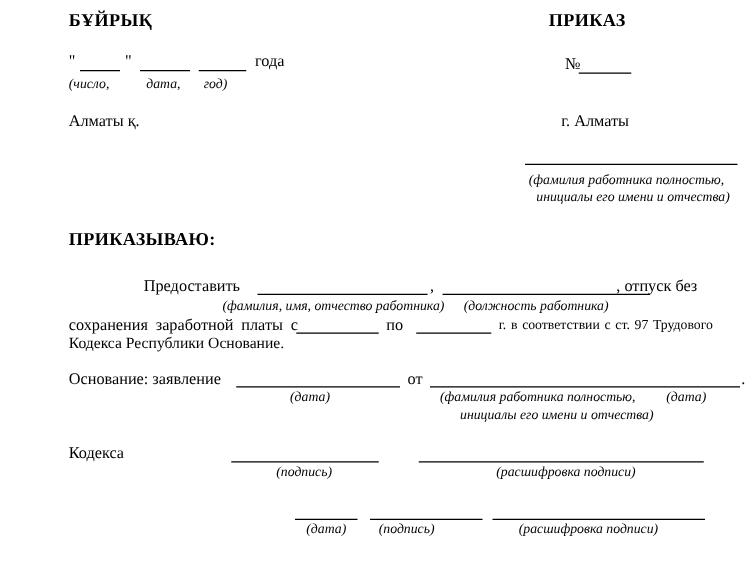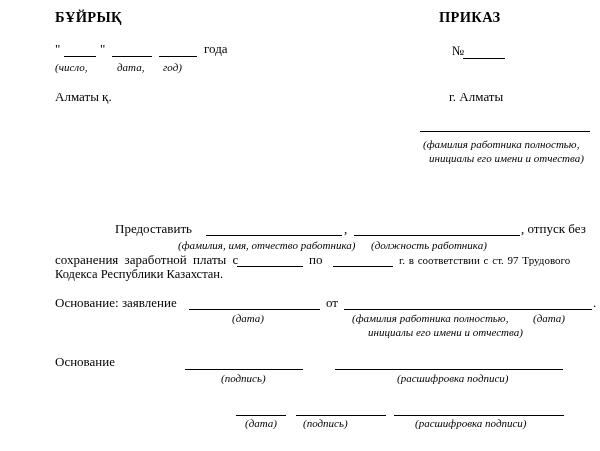--- a/index.html
+++ b/index.html
@@ -60,50 +60,51 @@
   <span class="cap" style="left:117px;top:61px">дата,</span>
   <span class="cap" style="left:163px;top:61px">год)</span>
 
   <span class="t" style="left:55px;top:90px">Алматы қ.</span>
   <span class="t" style="left:449px;top:90px">г. Алматы</span>
 
   <div class="blank" style="left:420px;top:119px;width:170px"></div>
   <span class="cap" style="left:423px;top:138px">(фамилия работника полностью,</span>
   <span class="cap" style="left:429px;top:152px">инициалы его имени и отчества)</span>
 
+  <span class="t b" style="left:55px;top:185px">ПРИКАЗЫВАЮ:</span>
 
   <span class="t" style="left:115px;top:222px">Предоставить</span>
   <div class="blank" style="left:206px;top:223px;width:136px"></div>
   <span class="t" style="left:344px;top:222px">,</span>
   <div class="blank" style="left:354px;top:223px;width:166px"></div>
-  <span class="t" style="left:521px;top:222px">, отпуск без</span>
+  <span class="t" style="left:493px;top:222px">, отпуск без</span>
 
   <span class="cap" style="left:178px;top:239px">(фамилия, имя, отчество работника)</span>
   <span class="cap" style="left:371px;top:239px">(должность работника)</span>
 
   <span class="t ws2" style="left:55px;top:253px">сохранения заработной платы с</span>
   <div class="blank" style="left:237px;top:254px;width:66px"></div>
   <span class="t" style="left:309px;top:253px">по</span>
   <div class="blank" style="left:333px;top:254px;width:60px"></div>
   <span class="t ws1" style="left:399px;top:253px">г. в соответствии с ст. 97 Трудового</span>
 
-  <span class="t small" style="left:55px;top:267px">Кодекса Республики Казахстан.</span>
+  <span class="t small" style="left:55px;top:267px">Кодекса Республики Основание.</span>
 
   <span class="t" style="left:55px;top:296px">Основание: заявление</span>
   <div class="blank" style="left:189px;top:297px;width:131px"></div>
   <span class="t" style="left:326px;top:296px">от</span>
   <div class="blank" style="left:344px;top:297px;width:248px"></div>
   <span class="t" style="left:593px;top:296px">.</span>
 
   <span class="cap" style="left:232px;top:312px">(дата)</span>
   <span class="cap" style="left:352px;top:312px">(фамилия работника полностью,</span>
   <span class="cap" style="left:533px;top:312px">(дата)</span>
   <span class="cap" style="left:368px;top:326px">инициалы его имени и отчества)</span>
 
-  <span class="t" style="left:55px;top:355px">Основание</span>
+  <span class="t" style="left:55px;top:355px">Кодекса</span>
   <div class="blank" style="left:185px;top:357px;width:118px"></div>
   <div class="blank" style="left:335px;top:357px;width:228px"></div>
   <span class="cap" style="left:221px;top:372px">(подпись)</span>
   <span class="cap" style="left:397px;top:372px">(расшифровка подписи)</span>
 
   <div class="blank" style="left:236px;top:403px;width:50px"></div>
   <div class="blank" style="left:296px;top:403px;width:90px"></div>
   <div class="blank" style="left:394px;top:403px;width:170px"></div>
   <span class="cap" style="left:245px;top:417px">(дата)</span>
   <span class="cap" style="left:303px;top:417px">(подпись)</span>

